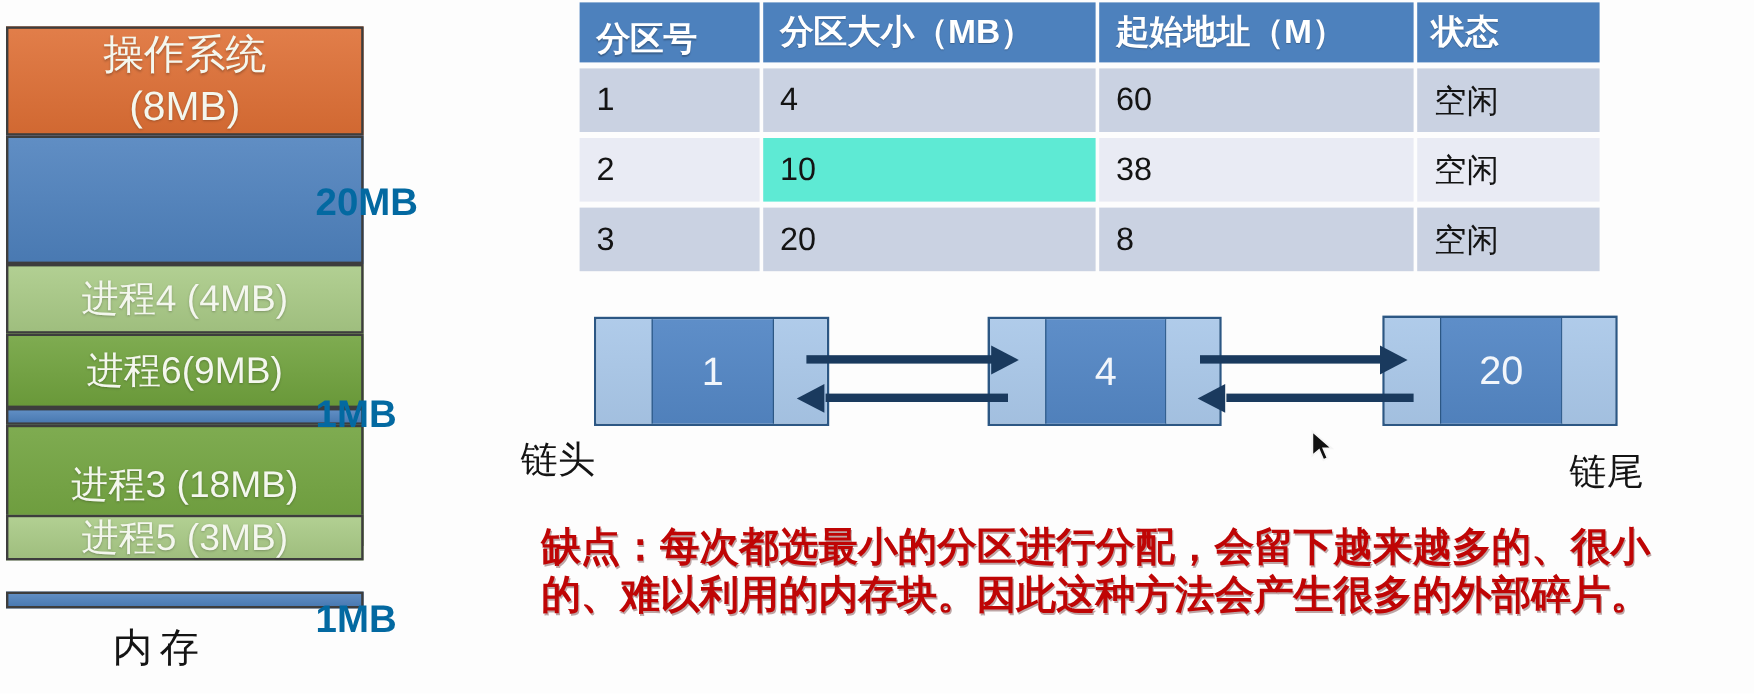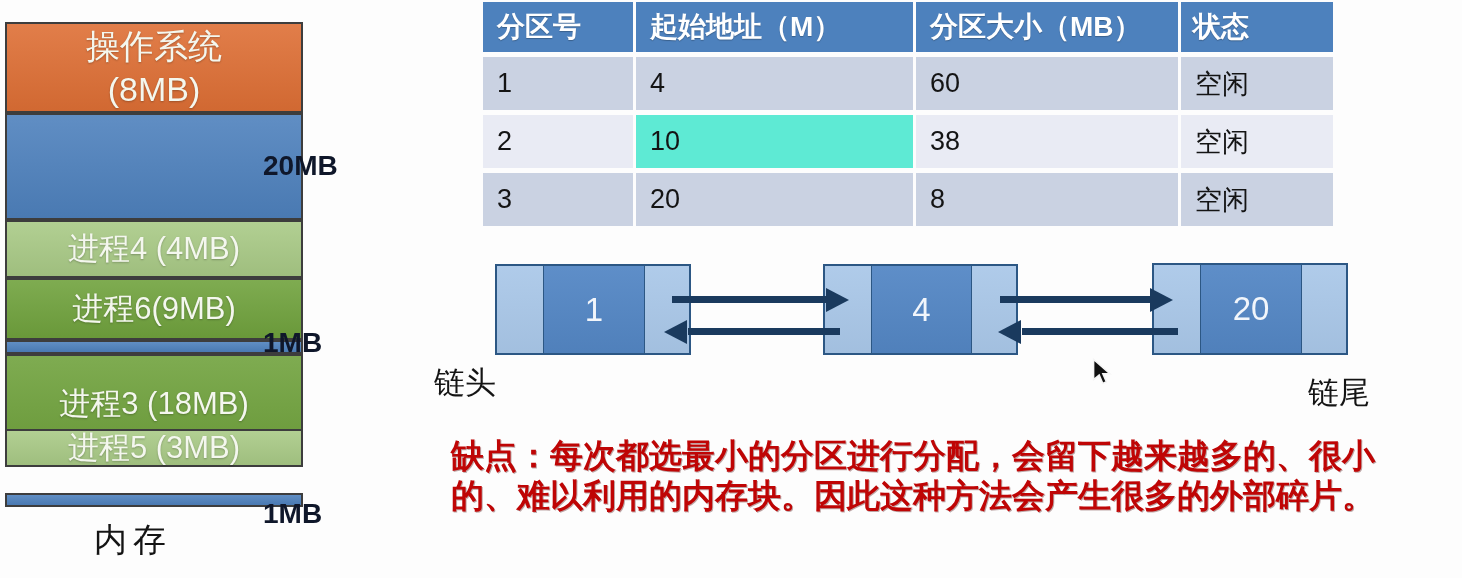--- a/index.html
+++ b/index.html
@@ -9,21 +9,21 @@
   
   .mem-block{
     position:absolute;left:5px;width:298px;box-sizing:border-box;
     border:2px solid #3d3d3d;
     background-image:linear-gradient(rgba(255,255,255,.10),rgba(0,0,0,.06));
     display:flex;flex-direction:column;align-items:center;justify-content:center;
     color:#f4f7ee;font-size:31px;line-height:1.25;
     text-shadow:0 1px 2px rgba(0,0,0,.25);
   }
   .mem-block.os{font-size:34px;}
-  .size-label{position:absolute;color:#0f172a;font-size:28px;font-weight:600;white-space:nowrap;}
+  .size-label{position:absolute;color:#0369a1;font-size:32px;font-weight:600;white-space:nowrap;}
   .mem-caption{position:absolute;left:94px;top:518px;color:#141414;font-size:33px;letter-spacing:6px;}
 
   
   .ptable{
     position:absolute;left:483px;top:2px;
     display:grid;
     grid-template-columns:150px 277px 262px 152px;
     grid-template-rows:50px 53px 53px 53px;
     column-gap:3px;row-gap:5px;
   }
@@ -88,28 +88,28 @@
     <span>进程5 (3MB)</span>
   </div>
   <div class="mem-block" style="top: 493px; height: 14px; background-color: rgb(78, 129, 189);"></div>
 
   <div class="size-label" style="left:263px;top:150px;">20MB</div>
   <div class="size-label" style="left:263px;top:327px;">1MB</div>
   <div class="size-label" style="left:263px;top:498px;">1MB</div>
   <div class="mem-caption">内存</div>
 
   <div class="ptable">
-    <div class="cell hcell" style="background-color: rgb(77, 129, 189);">
+    <div class="cell hcell" style="background-color: rgb(77, 129, 189); align-items: flex-end;">
         <span>分区号</span>
       </div>
     <div class="cell hcell" style="background-color: rgb(77, 129, 189);">
-        <span>起始地址（M）</span>
+        <span>分区大小（MB）</span>
       </div>
     <div class="cell hcell" style="background-color: rgb(77, 129, 189);">
-        <span>分区大小（MB）</span>
+        <span>起始地址（M）</span>
       </div>
     <div class="cell hcell" style="background-color: rgb(77, 129, 189); padding-left: 12px;">
         <span>状态</span>
       </div>
 
     <div class="cell" style="background-color: rgb(202, 210, 226);">
         <span>1</span>
       </div>
     <div class="cell" style="background-color: rgb(202, 210, 226);">
         <span>4</span>

